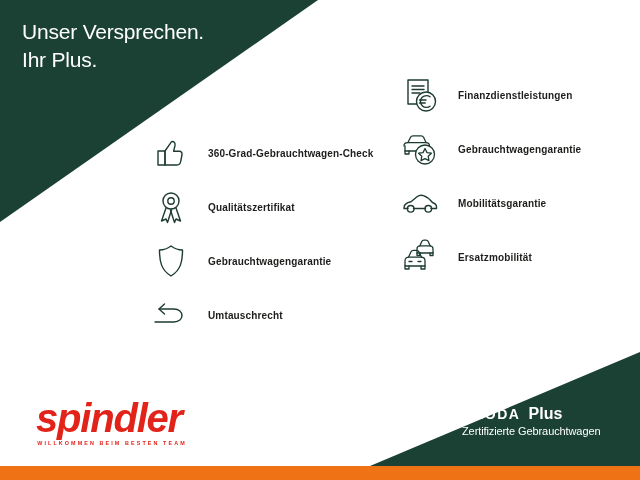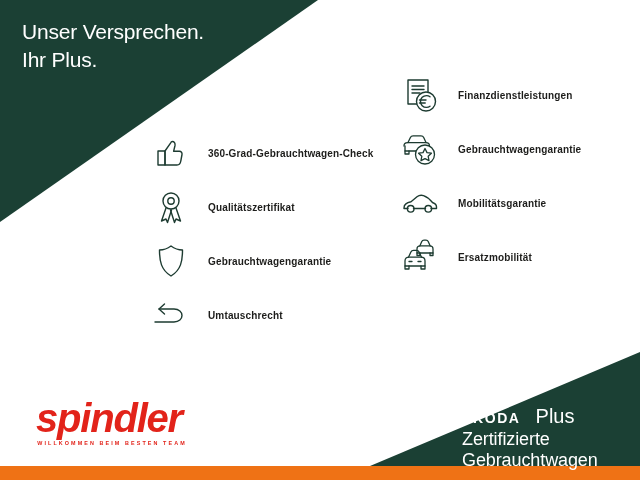--- a/index.html
+++ b/index.html
@@ -86,26 +86,26 @@
   }
 
   
   #skoda-logo { position:absolute; left:462px; top:406px; color:#ffffff; }
   #skoda-line1 { display:flex; align-items:baseline; line-height:1; }
   #skoda-wordmark {
     font-size:14px; font-weight:bold;
     letter-spacing:1.6px;
   }
   #skoda-plus {
-    font-size:20px; font-weight:400;
-    margin-left:15px; letter-spacing:0px;
+    font-size:16px; font-weight:700;
+    margin-left:8px; letter-spacing:0px;
   }
   #skoda-subline {
     margin-top:3px;
-    font-size:18px;
+    font-size:11px;
     font-weight:400;
     letter-spacing:-0.1px;
   }
 </style>
 </head>
 <body>
 
 <div id="stage">
 
   <div class="wedge" id="wedge-top-left"></div>

